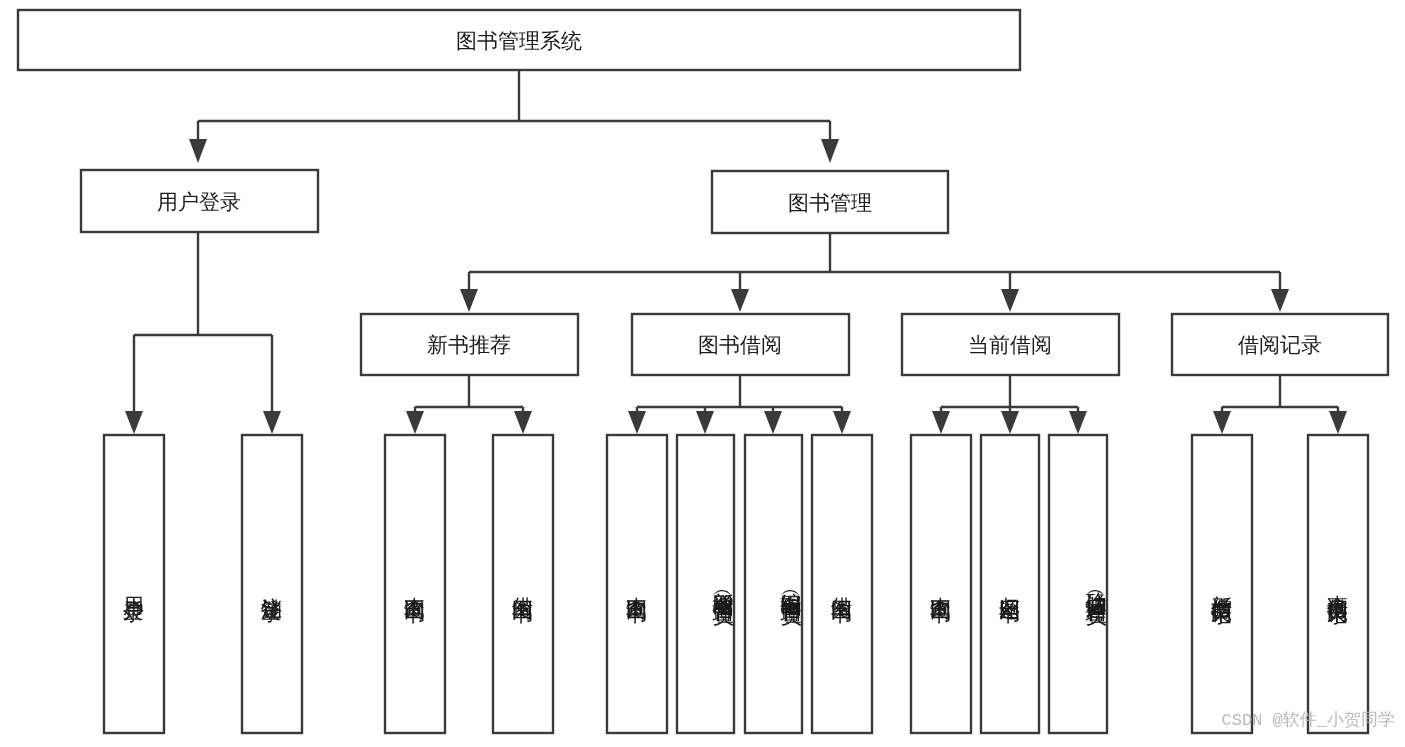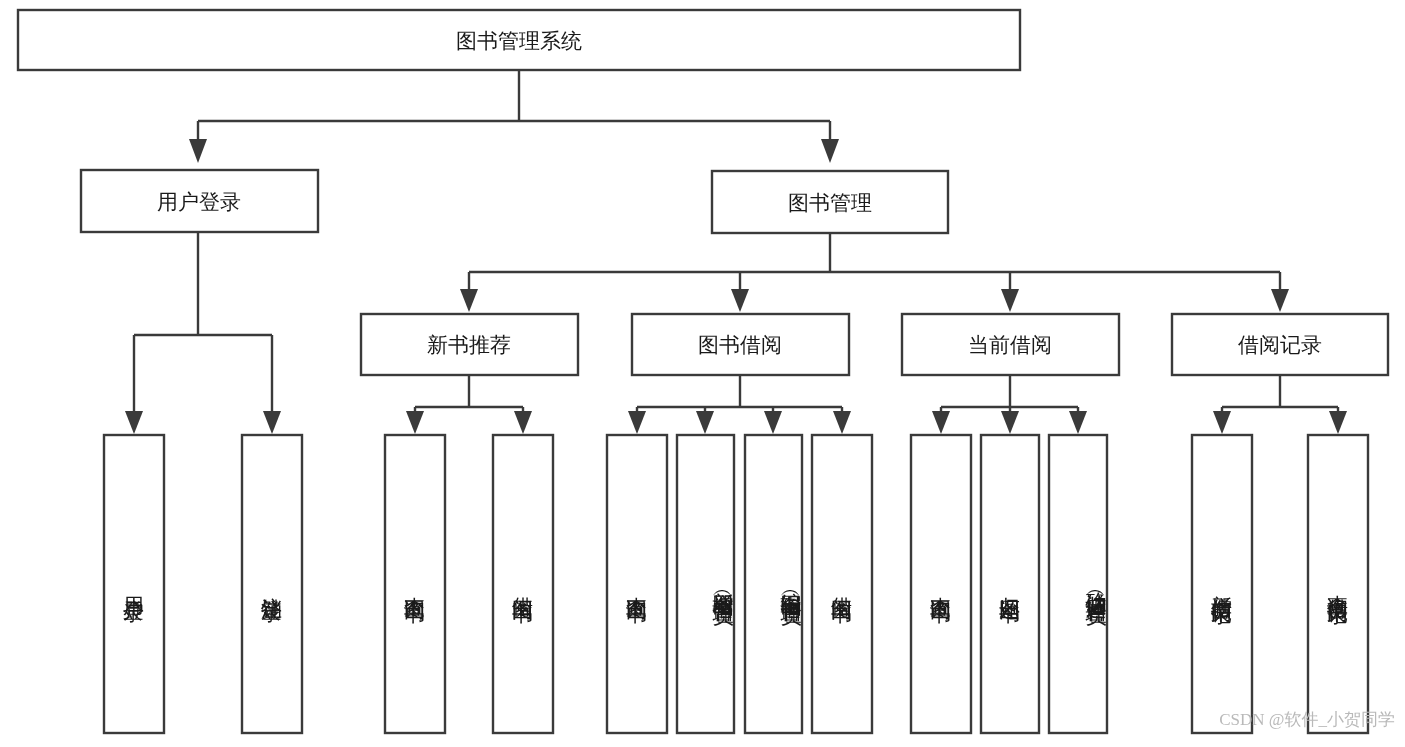--- a/index.html
+++ b/index.html
@@ -59,21 +59,21 @@
     color: #1a1a1a;
     white-space: nowrap;
     pointer-events: none;
   }
   .watermark {
     position: absolute;
     right: 10px;
     bottom: 6px;
     font-size: 17px;
     color: #b9b9b9;
-    font-family: Liberation Serif, serif;
+    font-family: Liberation Mono, monospace;
     white-space: nowrap;
   }
 </style>
 </head>
 <body>
 
 <div id="diagram-root">
 
   <svg id="flow-svg" viewBox="0 0 1405 747">
 

